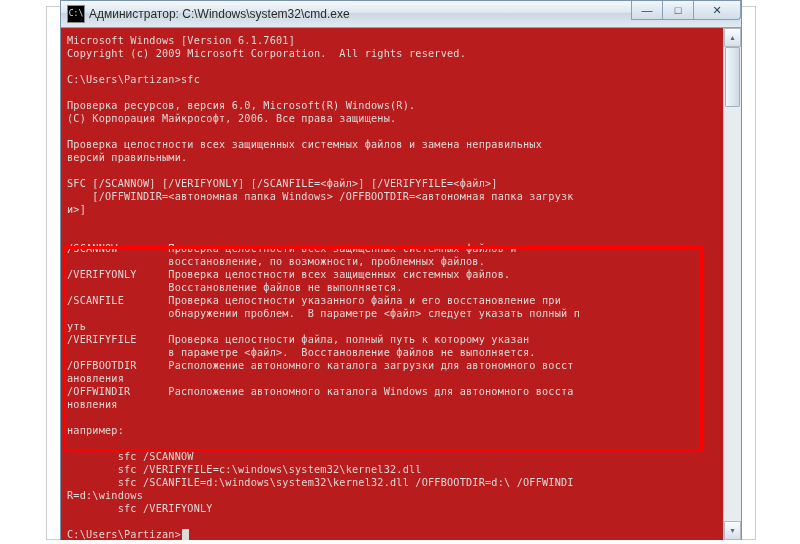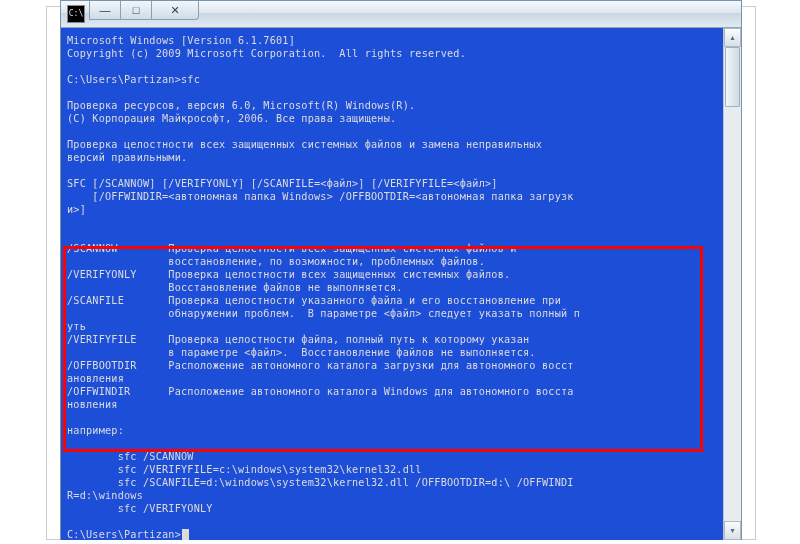--- a/index.html
+++ b/index.html
@@ -85,21 +85,21 @@
     border-radius: 0 0 4px 0;
   }
   .win-btn + .win-btn { border-left: none; }
   .terminal-wrap {
     position: relative;
     height: calc(100% - 26px);
     display: flex;
   }
   .terminal {
     flex: 1;
-    background: #1d4ed8;
+    background: #b91c1c;
     color: #dcdcdc;
     font-family: "Lucida Console", Consolas, monospace;
     font-size: 10.2px;
     line-height: 13px;
     letter-spacing: 0.2px;
     white-space: pre;
     padding: 6px 18px 6px 6px;
     overflow: hidden;
     position: relative;
   }
@@ -156,20 +156,21 @@
 </head>
 <body>
 
 <div class="outer-border"></div>
 
 <div class="window">
   <div class="titlebar">
     <div class="titlebar-icon">
       <span class="titlebar-icon-text">C:\</span>
     </div>
+    <div class="titlebar-text">Администратор: C:\Windows\system32\cmd.exe</div>
     <div class="win-controls">
       <div class="win-btn">
           <span>—</span>
         </div>
       <div class="win-btn">
           <span>□</span>
         </div>
       <div class="win-btn close">
           <span>✕</span>
         </div>

